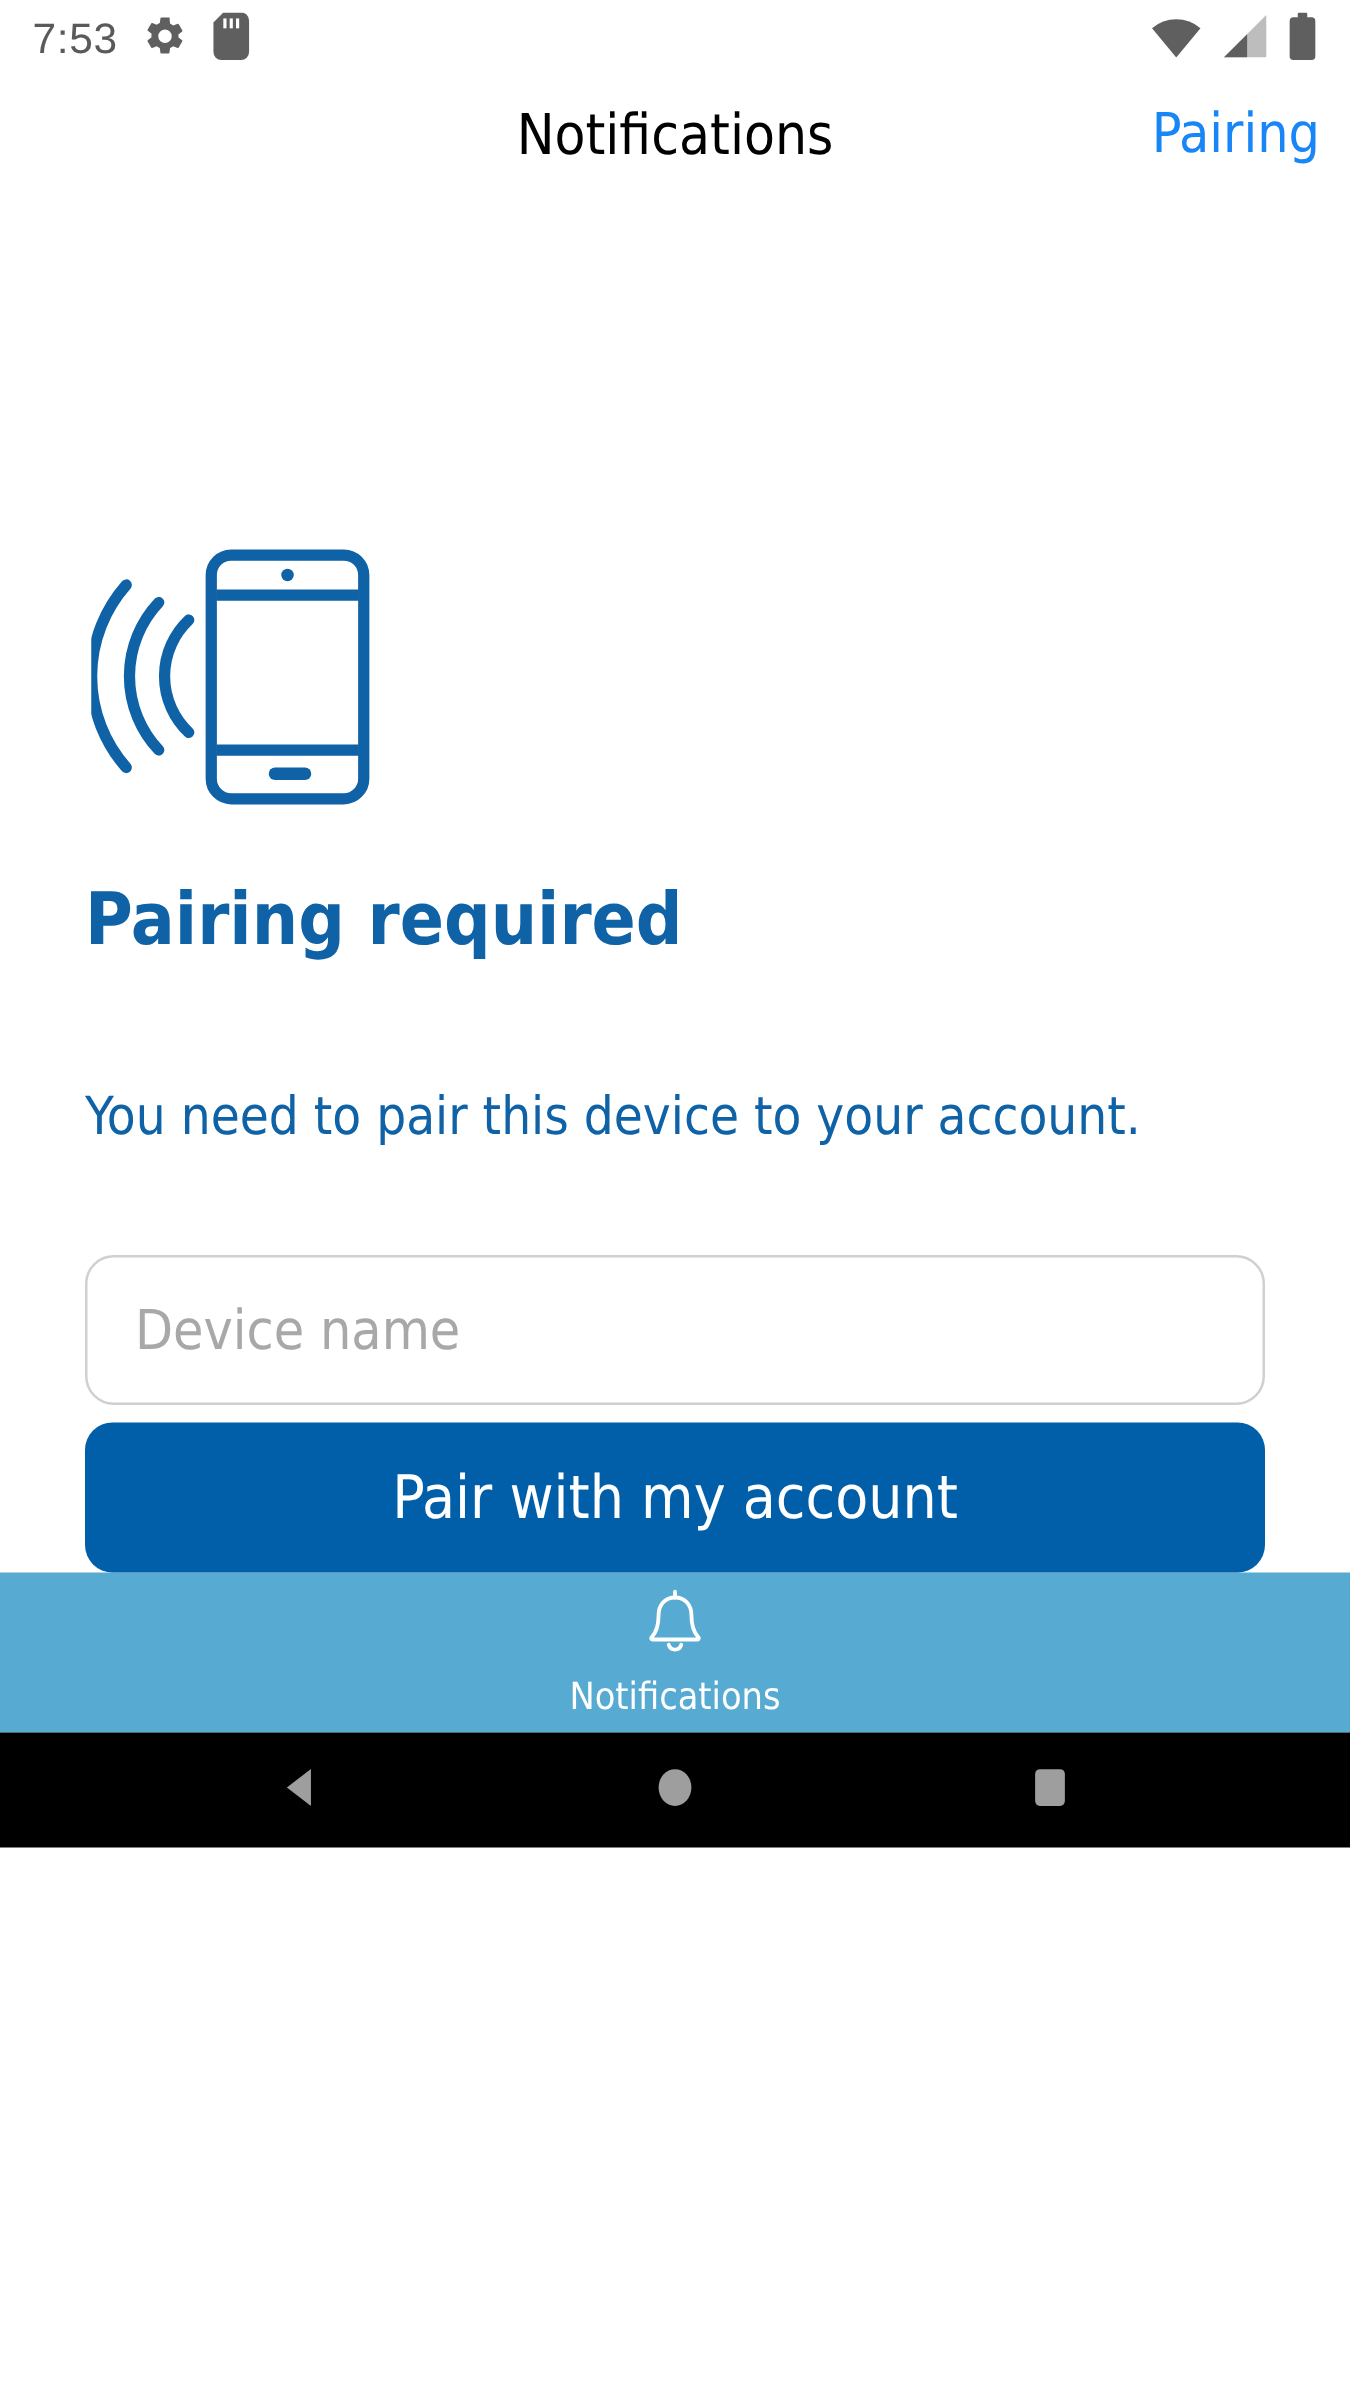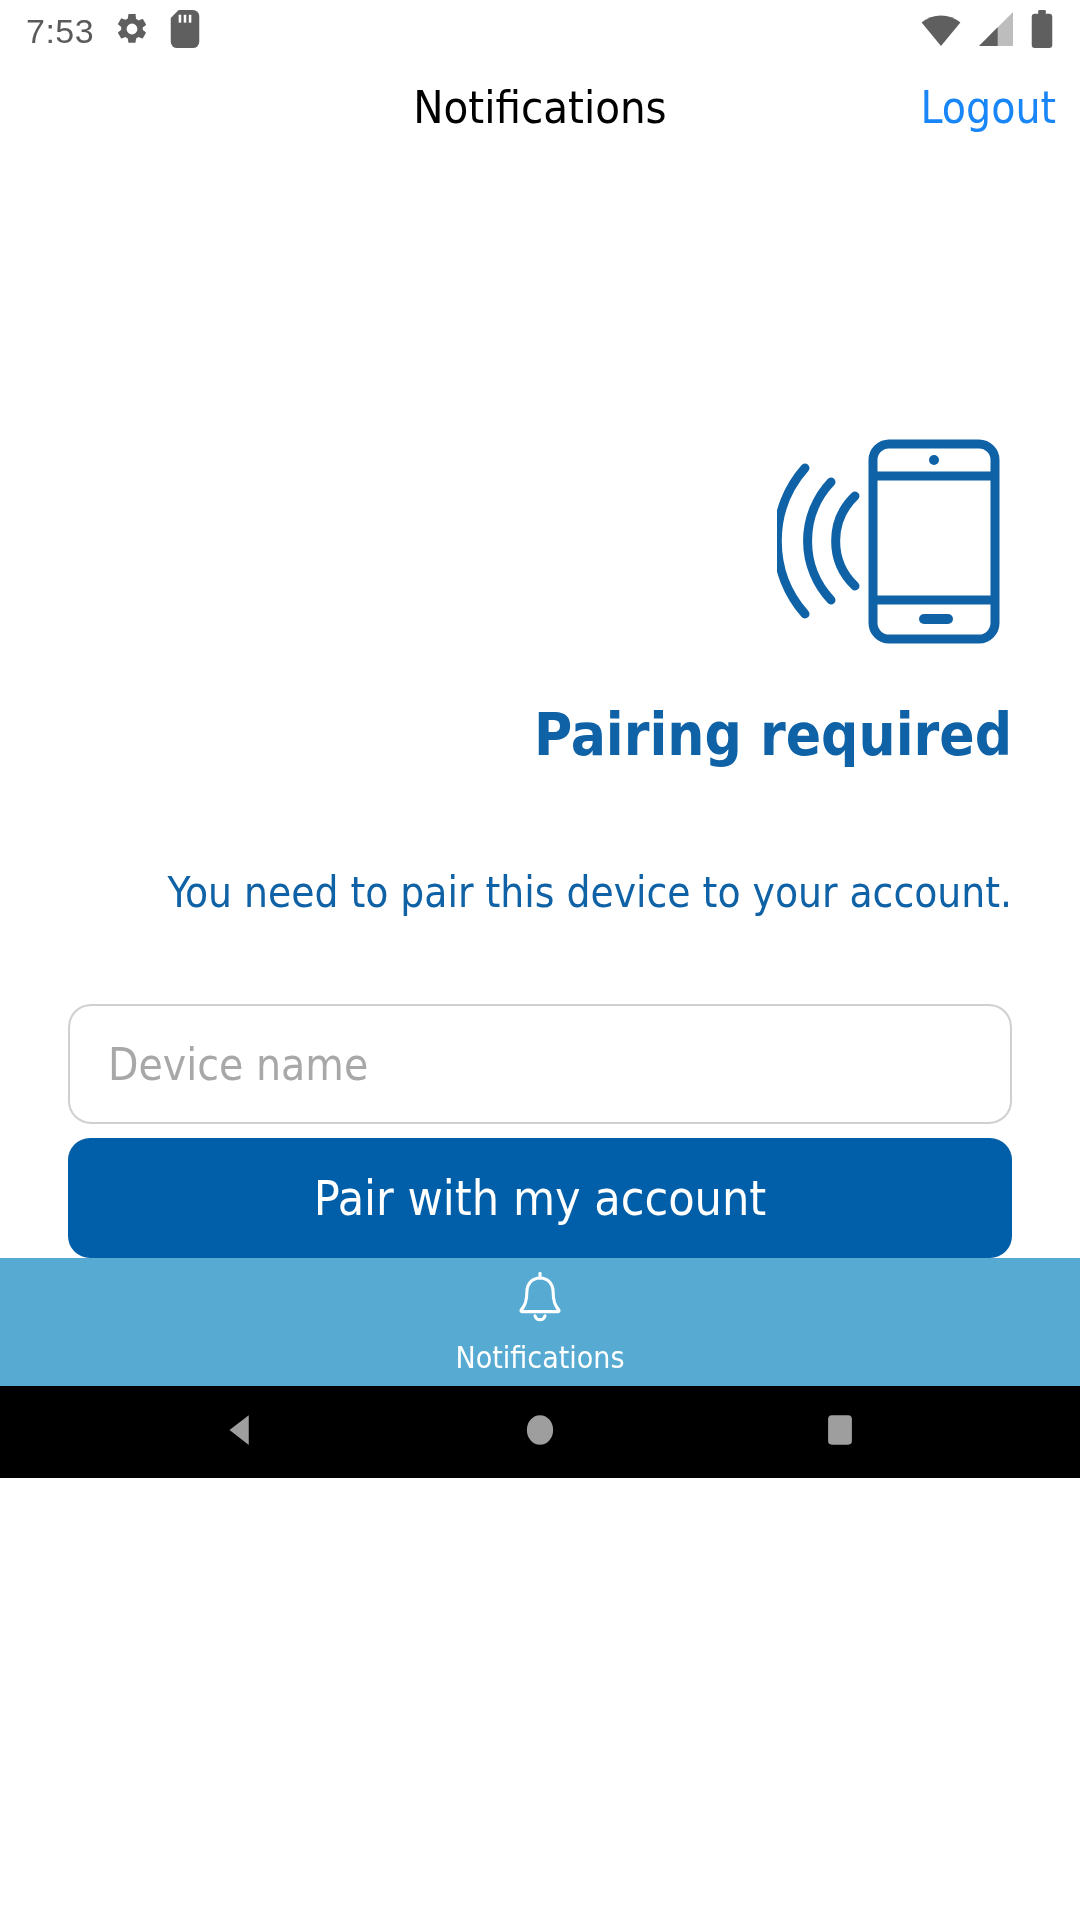--- a/index.html
+++ b/index.html
@@ -41,21 +41,21 @@
   .logout-btn {
     position:absolute; right:24px; top:50%; transform:translateY(-50%);
     font-family:"DejaVu Sans Condensed","Liberation Sans",sans-serif;
     font-size:44px; color:#1886f7; background:none; border:none;
     cursor:pointer; letter-spacing:0px;
   }
 
   
   .content {
     flex:1 1 auto;
-    display:flex; flex-direction:column; align-items:flex-end;
+    display:flex; flex-direction:column; align-items:flex-start;
     padding:0 68px;
     position:relative;
   }
   .illustration {
     margin-top:282px;
     width:240px; height:215px;
     display:flex; align-items:center; justify-content:center;
   }
   .headline {
     margin-top:57px;
@@ -154,21 +154,21 @@
         <svg width="24" height="38" viewBox="0 0 12 20">
           <rect x="4" y="0" width="4" height="2.4" rx="0.6" fill="#5f5f5f"></rect>
           <rect x="0.6" y="2" width="10.8" height="18" rx="1.6" fill="#5f5f5f"></rect>
         </svg>
       </span>
     </div>
   </div>
 
   <div class="appbar">
     <span class="appbar-title">Notifications</span>
-    <button class="logout-btn">Logout</button>
+    <button class="logout-btn">Pairing</button>
   </div>
 
   <div class="content">
 
     <div class="illustration">
       <svg width="230" height="215" viewBox="0 0 230 215">
 
         <rect x="96" y="10" width="122" height="195" rx="16" ry="16" fill="none" stroke="#0f62a6" stroke-width="9"></rect>
 
         <line x1="100" y1="42" x2="214" y2="42" stroke="#0f62a6" stroke-width="9"></line>

